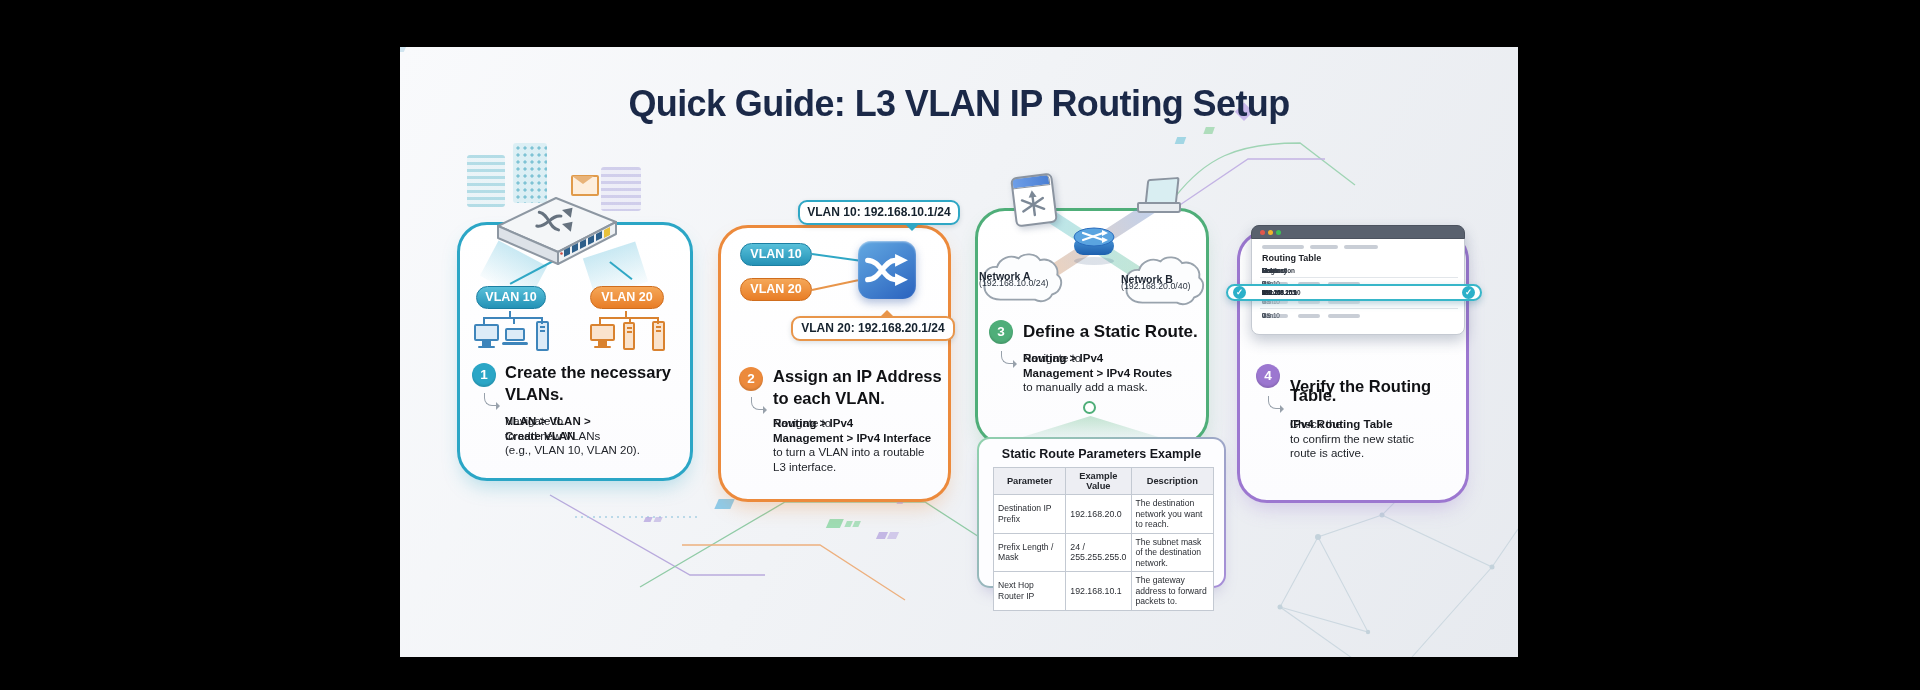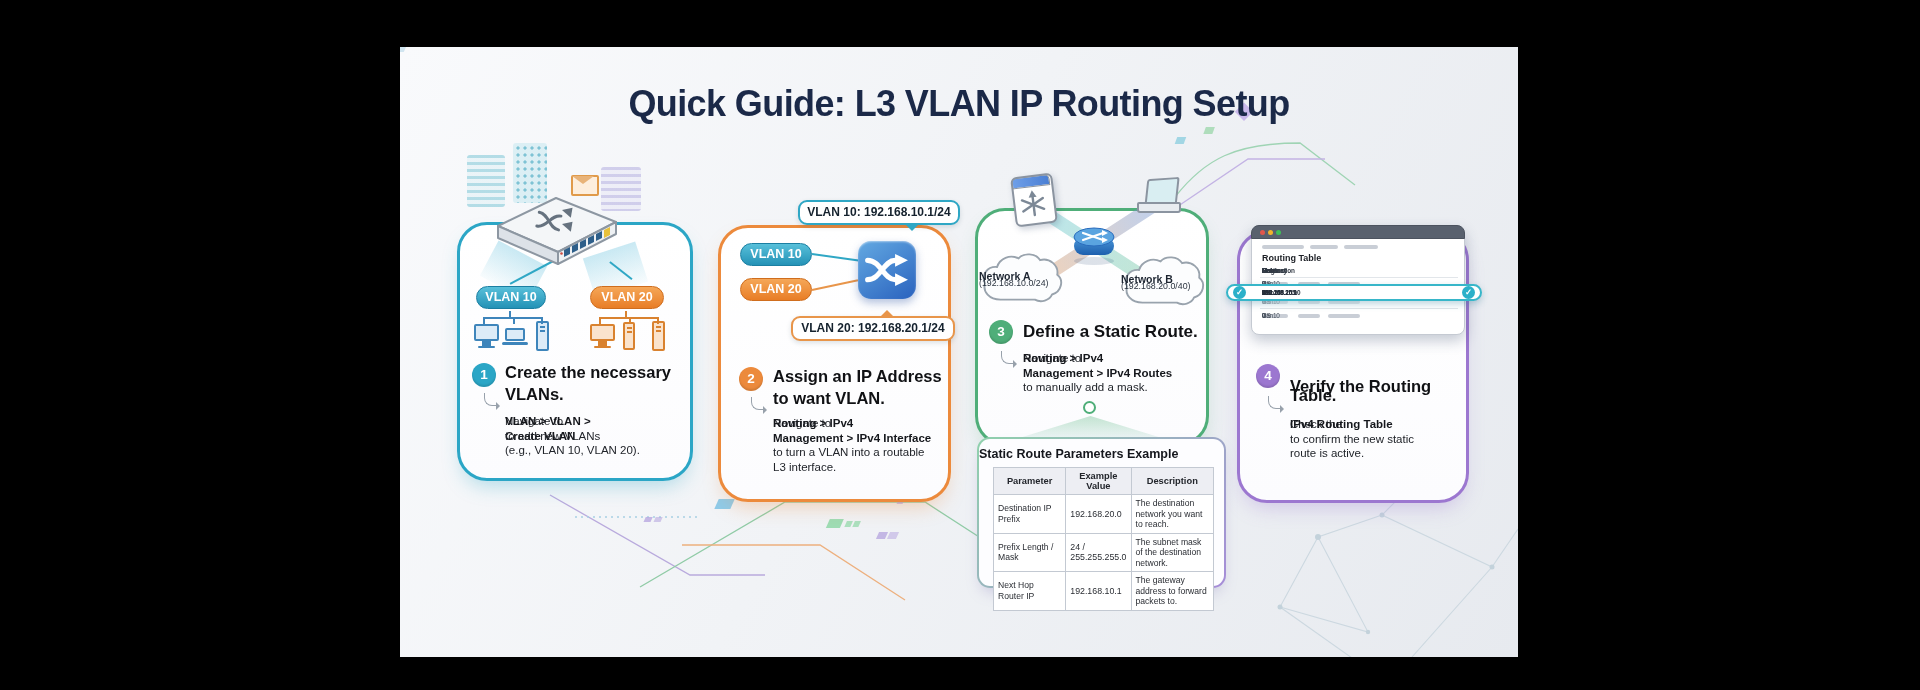--- a/index.html
+++ b/index.html
@@ -76,21 +76,21 @@
   .lapicon{z-index:3;}
   .lapscr{width:28px;height:24px;background:#d9eef2;border:2px solid #8b94a0;border-radius:3px;transform:skewX(-10deg) rotate(-4deg);}
   .lapbase{left:-4px;top:24px;width:40px;height:7px;background:#e8ecf0;border:2px solid #8b94a0;border-radius:2px 2px 3px 3px;}
   .connector-circle{width:9px;height:9px;border:2px solid #4fae79;border-radius:50%;background:#fff;z-index:3;}
   .tri{clip-path:polygon(50% 0,0 100%,100% 100%);background:linear-gradient(180deg,rgba(87,181,126,.35),rgba(160,200,230,.08));z-index:1;}
 
   
   .parambox{position:absolute;left:577px;top:390px;width:249px;height:151px;border-radius:13px;padding:2px;box-sizing:border-box;
     background:linear-gradient(135deg,#8fd1ac,#a68cd8);z-index:4;box-shadow:0 8px 16px -6px rgba(120,110,180,.4);}
   .parambox .inner{width:100%;height:100%;background:#fdfdff;border-radius:11px;position:relative;}
-  .ptitle{position:absolute;left:0;top:8px;width:100%;text-align:left;font-size:12.5px;font-weight:700;color:#14161c;}
+  .ptitle{position:absolute;left:0;top:8px;width:100%;text-align:center;font-size:12.5px;font-weight:700;color:#14161c;}
   .ptable{position:absolute;left:14px;top:28px;width:221px;border-collapse:collapse;}
   .ptable th{border:1px solid #c3c9d2;background:#edeef3;font-size:9.3px;font-weight:700;color:#23262c;padding:3px 2px;}
   .ptable td{border:1px solid #c3c9d2;font-size:8.6px;color:#2a2d33;padding:3px 4px;line-height:10.5px;vertical-align:middle;background:#fff;}
   .ptable td.pv{font-size:8.8px;}
 
   
   .browser{left:11px;top:-8px;width:212px;height:108px;background:#fff;border:1px solid #c5cad2;border-radius:8px;
     box-shadow:0 6px 14px rgba(50,70,100,.28);z-index:3;}
   .bbar{left:-1px;top:-1px;width:212px;height:12px;background:#59616e;border-radius:8px 8px 0 0;border:1px solid #4c535f;}
   .dot{width:5px;height:5px;border-radius:50%;top:3.5px;}
@@ -252,21 +252,21 @@
               <path d="M6,24 C14,24 16,12 23,12"></path>
         </g>
         <polygon points="23,20 31,24 23,28" fill="#fff"></polygon>
         <polygon points="23,8 31,12 23,16" fill="#fff"></polygon>
       </svg>
     </div>
     <div class="callout co-orange ptr-up" style="left:70px;top:88px;width:160px;height:21px;">VLAN 20: 192.168.20.1/24</div>
 
     <div class="badge" style="left:18px;top:139px;">2</div>
     <div class="stitle" style="left:52px;top:137px;">Assign an IP Address</div>
-    <div class="stitle" style="left:52px;top:159px;">to want VLAN.</div>
+    <div class="stitle" style="left:52px;top:159px;">to each VLAN.</div>
     <div class="harrow" style="left:30px;top:169px;"></div>
     <div class="desc" style="left:52px;top:188px;">
           <span>Navigate to </span>
           <span class="b">Routing &gt; IPv4</span>
         </div>
     <div class="desc" style="left:52px;top:202.5px;">
           <span class="b">Management &gt; IPv4 Interface</span>
         </div>
     <div class="desc" style="left:52px;top:217px;">
           <span>to turn a VLAN into a routable</span>

